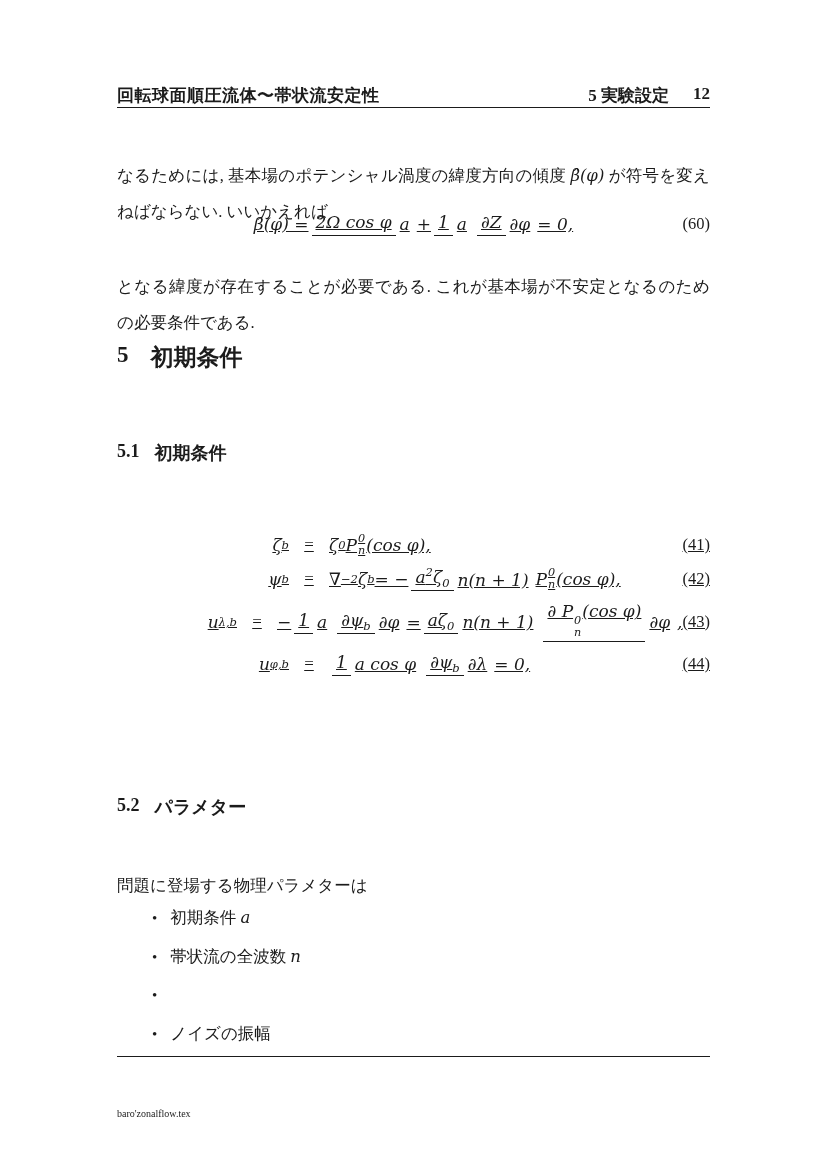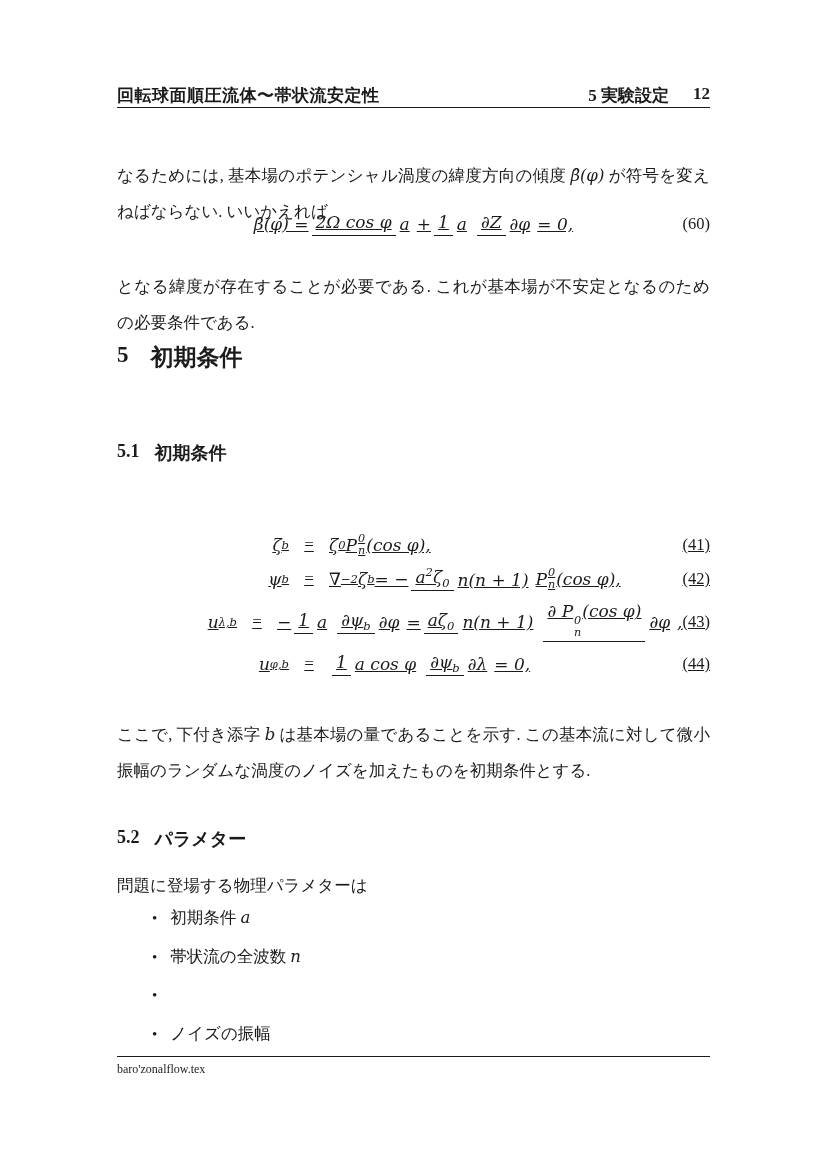--- a/index.html
+++ b/index.html
@@ -16,41 +16,41 @@
     position:absolute;left:117px;top:84px;width:593px;
     display:flex;justify-content:space-between;align-items:baseline;
     font-size:17px;
   }
   .hdr-left{font-weight:600;letter-spacing:0.5px;}
   .hdr-right{display:flex;gap:24px;font-weight:bold;}
   .rule{position:absolute;left:117px;height:0;width:593px;border-top:1.3px solid #1b1b1b;}
   .hdr-rule{top:107px;}
   .ftr-rule{top:1056px;border-top-width:1px;}
   .ftr{
-    position:absolute;left:117px;top:1062px;width:593px;
+    position:absolute;left:117px;top:1108px;width:593px;
     display:flex;justify-content:space-between;align-items:baseline;
-    font-size:12px;
+    font-size:10px;
   }
   
   .para{
     position:absolute;left:117px;width:593px;
     font-size:16.5px;line-height:36px;text-align:justify;
   }
   .jp{font-style:normal;}
   .mi{font-style:italic;font-family:"DejaVu Serif",serif;}
   sub.mi,sup.mi{font-size:68%;line-height:0;}
   
   .sec-h{position:absolute;left:117px;display:flex;font-weight:bold;}
   .sec-h .num{font-family:"Liberation Serif",serif;}
   .h-big{top:342px;font-size:23px;}
   .h-big .num{margin-right:22px;}
   .h-sub{font-size:18px;}
   .h-sub .num{margin-right:15px;}
   .h-51{top:417px;margin-top:24px;}
-  .h-52{top:795px;margin-top:32px;}
+  .h-52{top:795px;}
   
   .math{font-size:17px;text-decoration:underline;}
   .frac{display:inline-flex;flex-direction:row;align-items:center;vertical-align:middle;margin:0 3px;text-align:center;line-height:1.25;}
   .fn{display:block;padding:0 4px 2px;border-bottom:1px solid currentColor;white-space:nowrap;}
   .fd{display:block;padding:2px 4px 0;white-space:nowrap;}
   .ss{display:inline-flex;flex-direction:column;align-items:flex-start;font-size:66%;line-height:1.08;vertical-align:-0.55em;margin:0 1px 0 1px;}
   .disp-eq{
     position:absolute;left:117px;top:196px;width:593px;height:56px;
     display:flex;align-items:center;justify-content:center;
   }
@@ -208,21 +208,20 @@
           <span class="frac">
             <span class="fn"><span class="mi">∂ψ</span><sub class="mi">b</sub></span>
             <span class="fd"><span class="mi">∂λ</span></span>
           </span>
           <span class="mi"> = 0,</span>
         </span>
         <span class="eq-num">(44)</span>
       </div>
     </div>
 
-  <p class="para" style="top:700px"><span class="jp">ここで, 下付き添字 </span><span class="mi">b</span><span class="jp"> は基本場の量であることを示す. この基本流に対して微小振幅のランダムな渦度のノイズを加えたものを初期条件とする.</span></p>
 
   <div class="sec-h h-sub h-52">
     <span class="num">5.2</span>
     <span>パラメター</span>
   </div>
 
   <p class="para" style="top:851px"><span class="jp">問題に登場する物理パラメターは</span></p>
 
   <div class="bullets">
       <div class="bullet-item">

